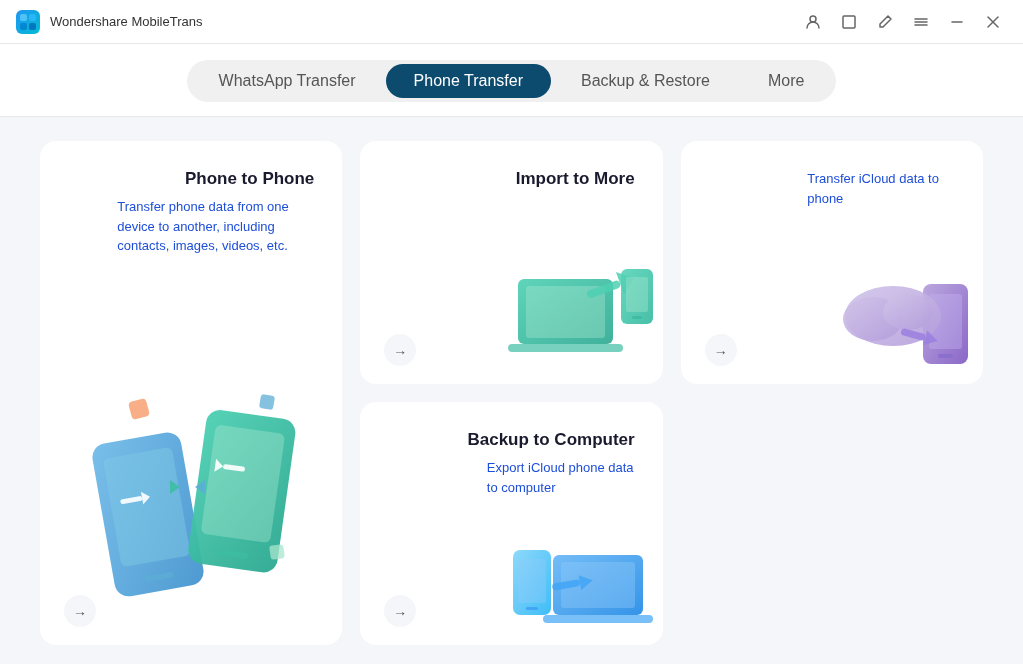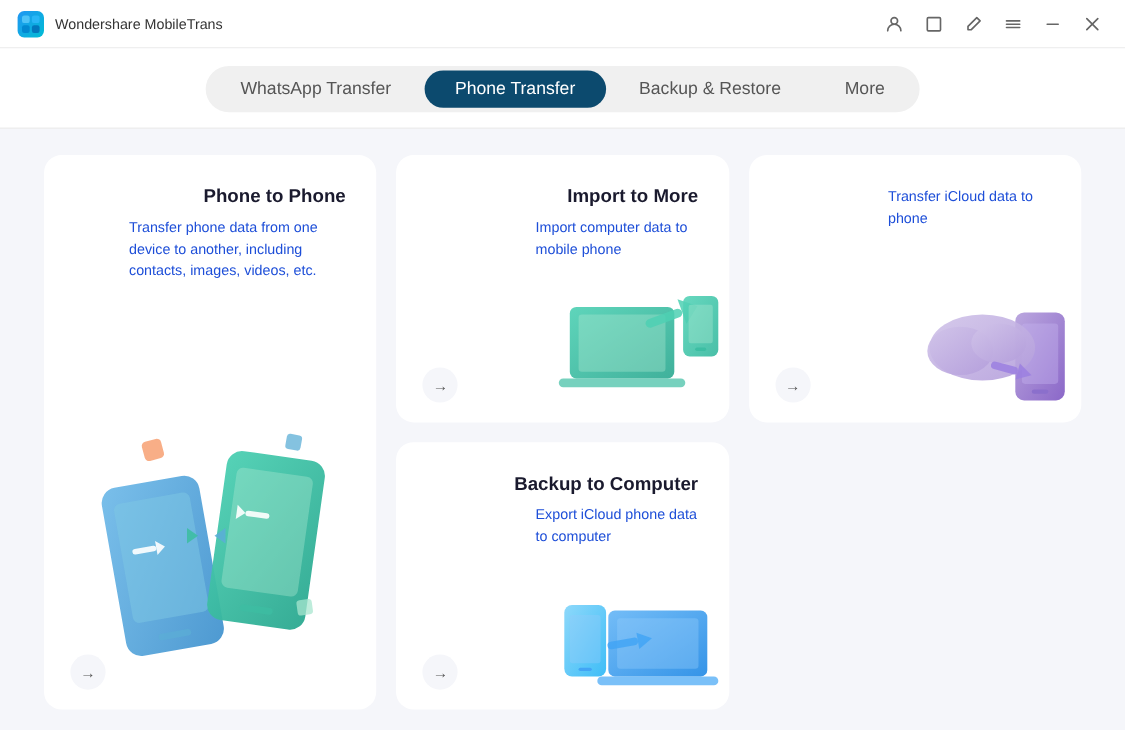--- a/index.html
+++ b/index.html
@@ -308,21 +308,20 @@
               <stop offset="100%" stop-color="#2BA890"></stop>
             </linearGradient>
           </defs>
         </svg>
       </div>
       <div class="card-arrow">→</div>
     </div>
 
     <div class="card">
       <div class="card-title">Import to More</div>
-      <div class="card-desc">Import computer data to mobile phone</div>
       <div class="illus-import">
         <svg viewBox="0 0 160 130" width="160" height="130" fill="none">
 
           <g transform="translate(5, 20)">
             <rect x="10" y="5" width="95" height="65" rx="6" fill="url(#laptopGrad)" opacity="0.9"></rect>
             <rect x="18" y="12" width="79" height="52" rx="3" fill="#A8E6CF" opacity="0.4"></rect>
             <rect x="0" y="70" width="115" height="8" rx="4" fill="#3DBEA3" opacity="0.7"></rect>
           </g>
 
           <g transform="translate(80, 30) rotate(-20)">

